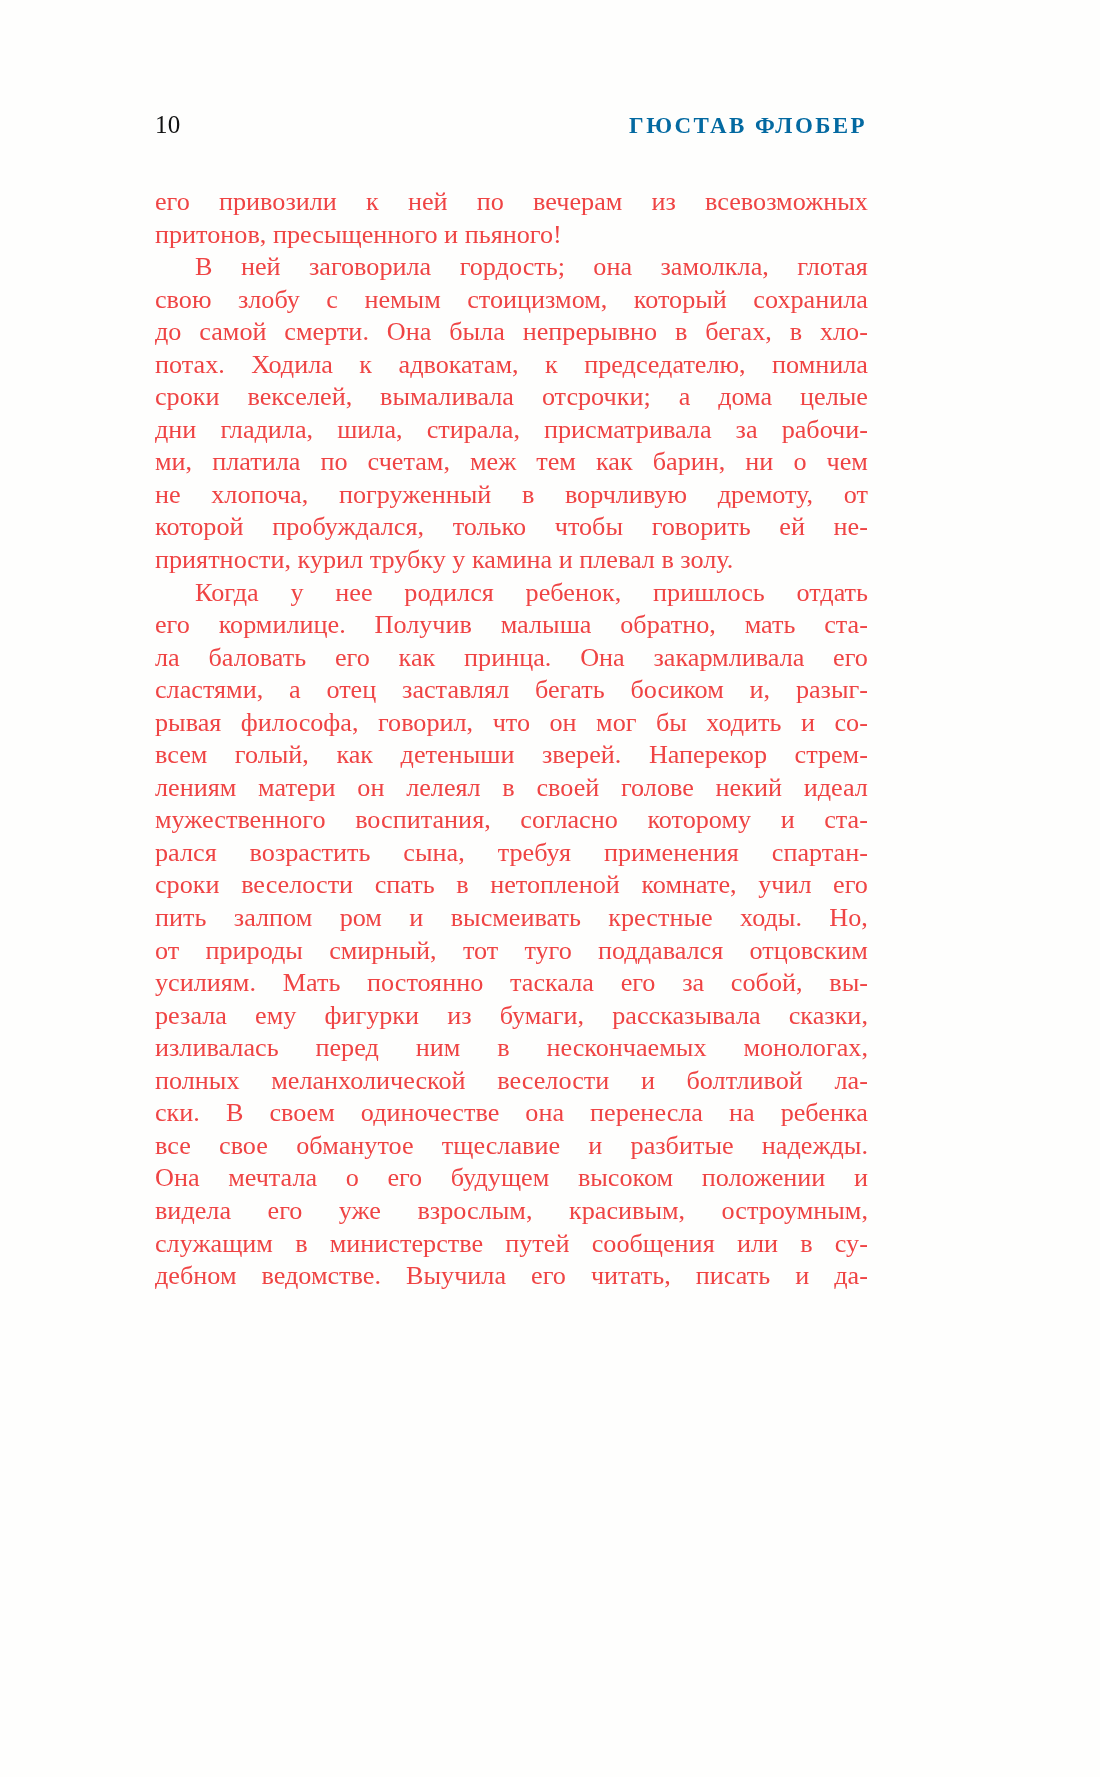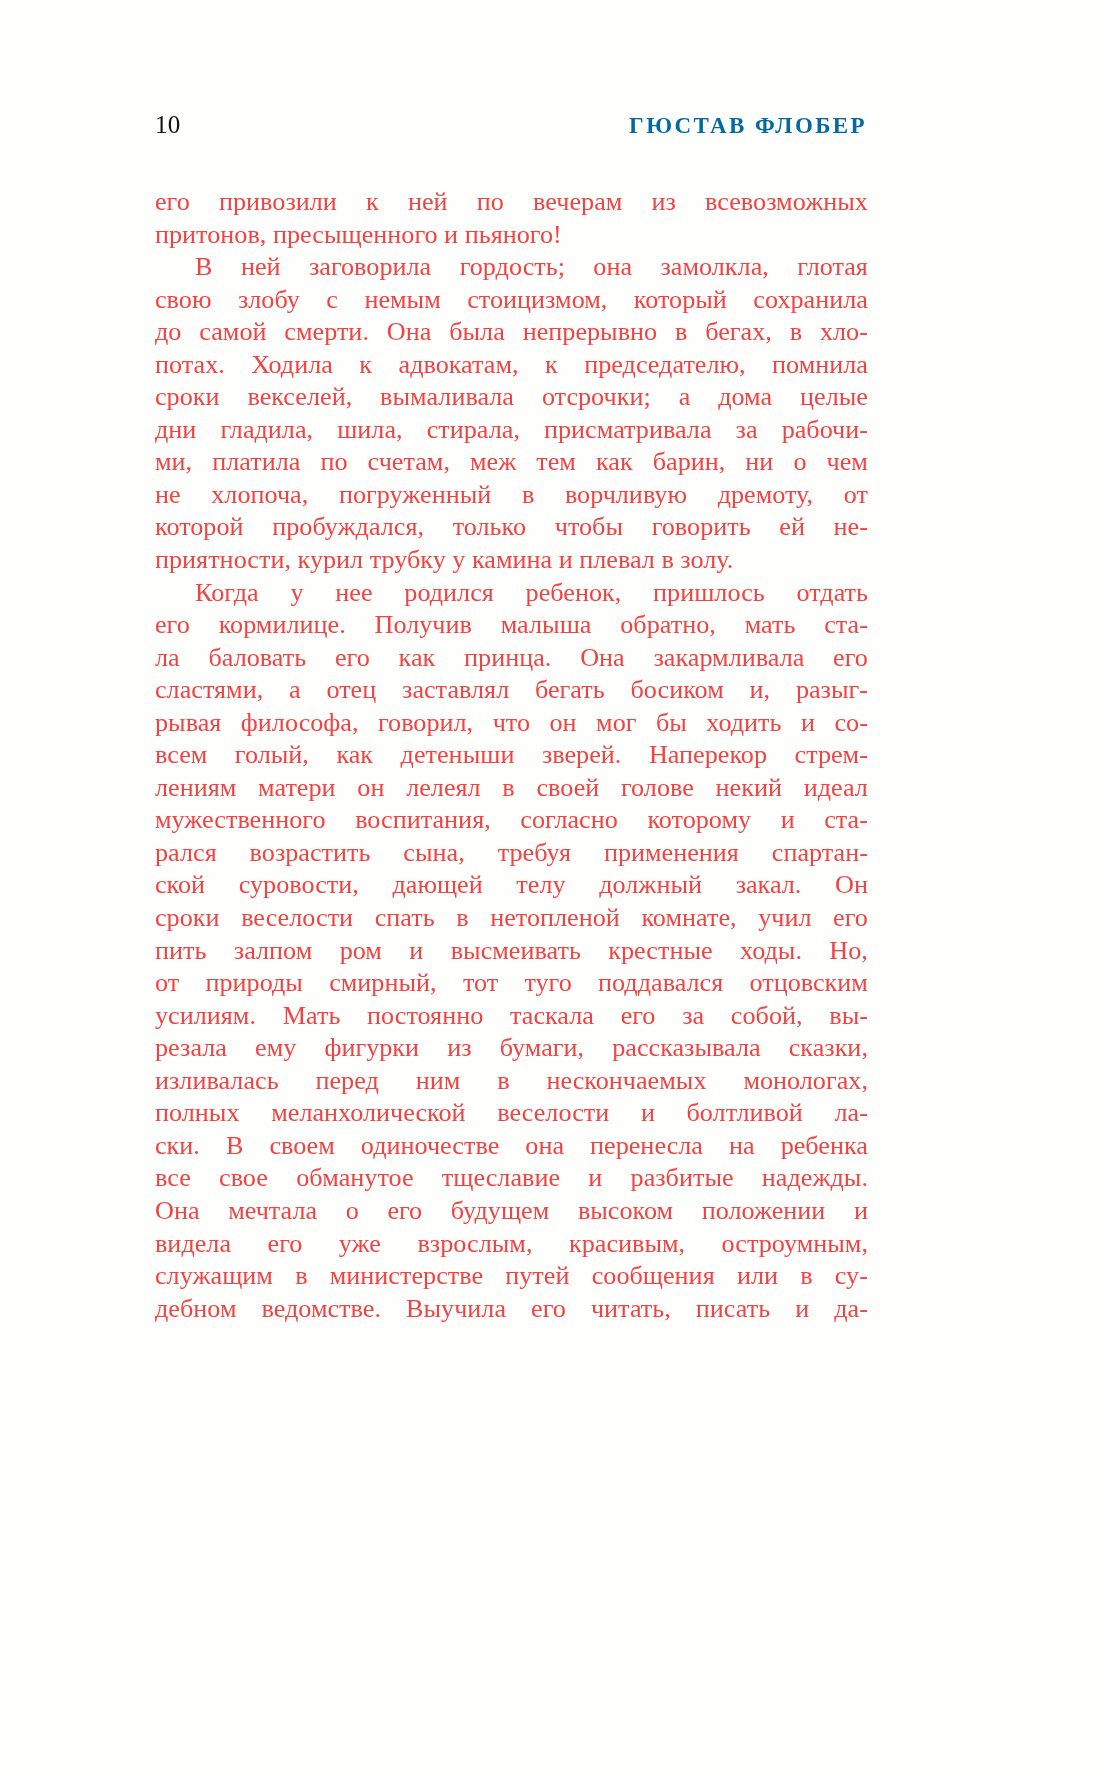--- a/index.html
+++ b/index.html
@@ -278,29 +278,20 @@
       </div>
       <div class="para-line justify">
         <span>рался</span>
         <span>возрастить</span>
         <span>сына,</span>
         <span>требуя</span>
         <span>применения</span>
         <span>спартан-</span>
       </div>
       <div class="para-line justify">
-        <span>ской</span>
-        <span>суровости,</span>
-        <span>дающей</span>
-        <span>телу</span>
-        <span>должный</span>
-        <span>закал.</span>
-        <span>Он</span>
-      </div>
-      <div class="para-line justify">
         <span>сроки</span>
         <span>веселости</span>
         <span>спать</span>
         <span>в</span>
         <span>нетопленой</span>
         <span>комнате,</span>
         <span>учил</span>
         <span>его</span>
       </div>
       <div class="para-line justify">

